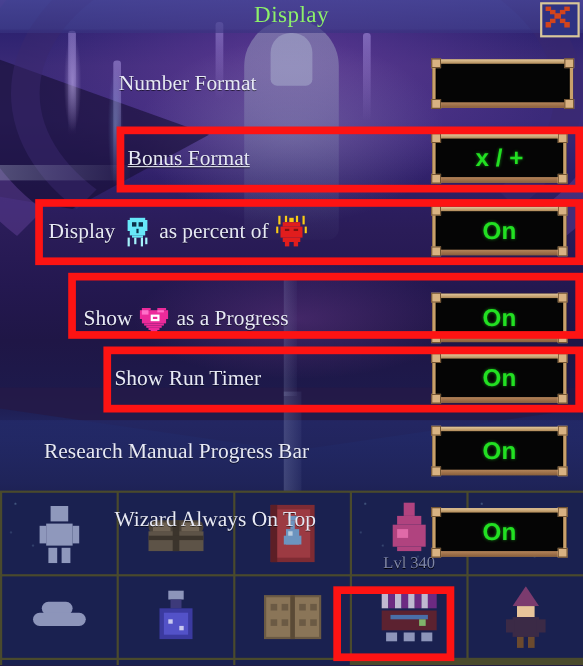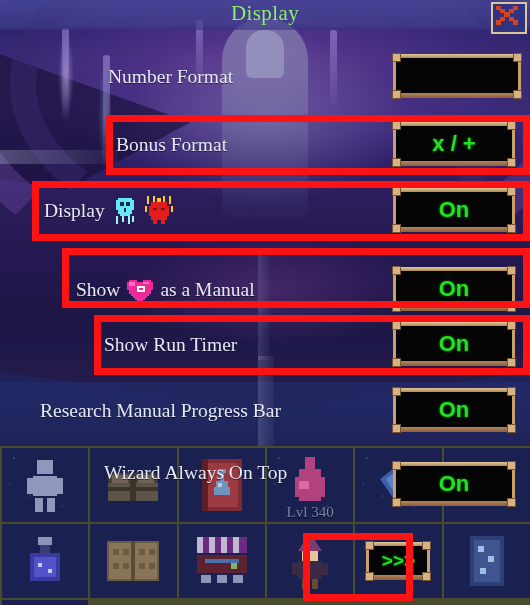--- a/index.html
+++ b/index.html
@@ -194,21 +194,21 @@
     border: 7px solid #fd1313;
     pointer-events: none;
     z-index: 20;
   }
 
   
   .grid {
     position: absolute; left: 0; top: 446px;
     width: 530px; height: 159px;
     display: grid;
-    grid-template-columns: repeat(6, 1fr);
+    grid-template-columns: repeat(5, 1fr);
     grid-auto-rows: 74px;
     gap: 2px;
     padding: 2px 0 0 2px;
     background: #4a4a2c;
   }
   .cell {
     background: #1a2150;
     position: relative;
     overflow: hidden;
     cursor: pointer;
@@ -285,21 +285,21 @@
     <div class="row-label" style="position:absolute;left:108px;">Number Format</div>
     <div class="gbtn" style="position:absolute;left:393px;top:0;width:128px;font-size:21px;">
       <span class="corner c-tl"></span>
       <span class="corner c-tr"></span>
       <span class="corner c-bl"></span>
       <span class="corner c-br"></span>
     </div>
   </div>
 
   <div class="row" style="top:122px;">
-    <div class="row-label" style="position:absolute;left:116px;">Bonus Format</div>
+    <div class="row-label" style="position:absolute;left:116px;text-decoration:underline;">Bonus Format</div>
     <div class="gbtn" style="position:absolute;left:393px;top:0;width:122px;">
       <span class="corner c-tl"></span>
       <span class="corner c-tr"></span>
       <span class="corner c-bl"></span>
       <span class="corner c-br"></span>
       <span>x / +</span>
     </div>
   </div>
   <div class="hl" style="left:106px;top:115px;width:424px;height:60px;"></div>
 
@@ -319,20 +319,21 @@
           <rect x="7" y="3" width="2" height="2"></rect>
           <rect x="6" y="6" width="1" height="2"></rect>
         </g>
         <g fill="#a5f3fc">
           <rect x="2" y="10" width="1" height="4"></rect>
           <rect x="5" y="10" width="1" height="3"></rect>
           <rect x="8" y="10" width="1" height="4"></rect>
           <rect x="10" y="10" width="1" height="3"></rect>
         </g>
       </svg>
+      <span>as percent of</span>
 
       <svg class="sprite" width="28" height="30" viewBox="0 0 14 15">
         <g fill="#facc15">
           <rect x="1" y="0" width="1" height="4"></rect>
           <rect x="4" y="0" width="1" height="3"></rect>
           <rect x="6" y="1" width="2" height="2"></rect>
           <rect x="9" y="0" width="1" height="3"></rect>
           <rect x="12" y="0" width="1" height="4"></rect>
           <rect x="0" y="5" width="1" height="3"></rect>
           <rect x="13" y="5" width="1" height="3"></rect>
@@ -375,21 +376,21 @@
           <rect x="4" y="10" width="5" height="1"></rect>
           <rect x="5" y="11" width="3" height="1"></rect>
         </g>
         <g fill="#ff6fc8">
           <rect x="1" y="2" width="3" height="2"></rect>
           <rect x="8" y="2" width="3" height="1"></rect>
         </g>
         <rect x="5" y="4" width="4" height="3" fill="#ffffff"></rect>
         <rect x="6" y="5" width="2" height="1" fill="#ec2a9a"></rect>
       </svg>
-      <span>as a Manual</span>
+      <span>as a Progress</span>
     </div>
     <div class="gbtn" style="position:absolute;left:393px;top:0;width:122px;">
       <span class="corner c-tl"></span>
       <span class="corner c-tr"></span>
       <span class="corner c-bl"></span>
       <span class="corner c-br"></span>
       <span>On</span>
     </div>
   </div>
   <div class="hl" style="left:62px;top:248px;width:468px;height:60px;"></div>

